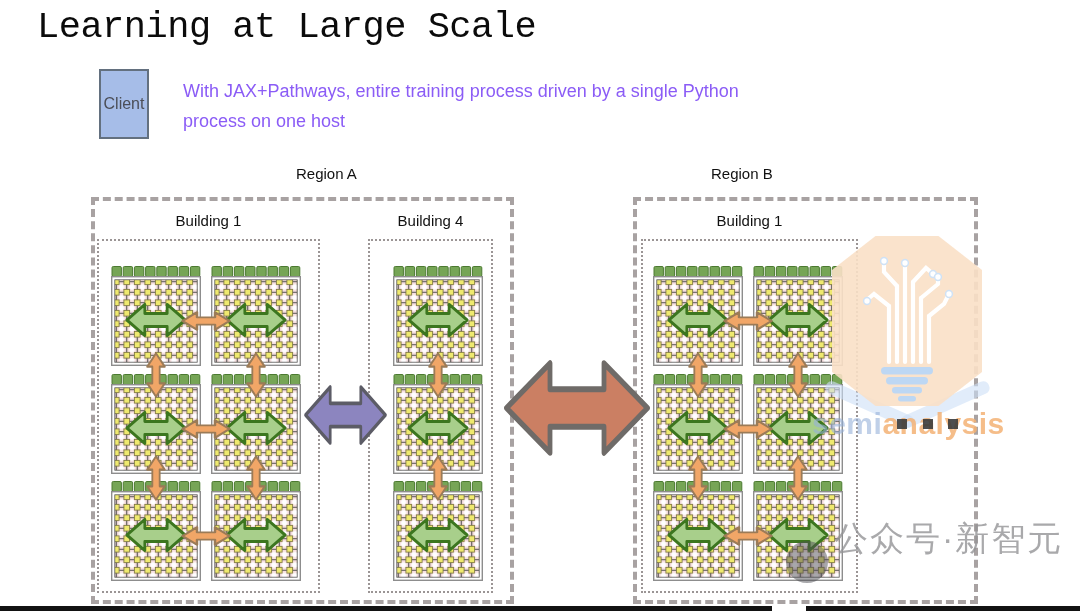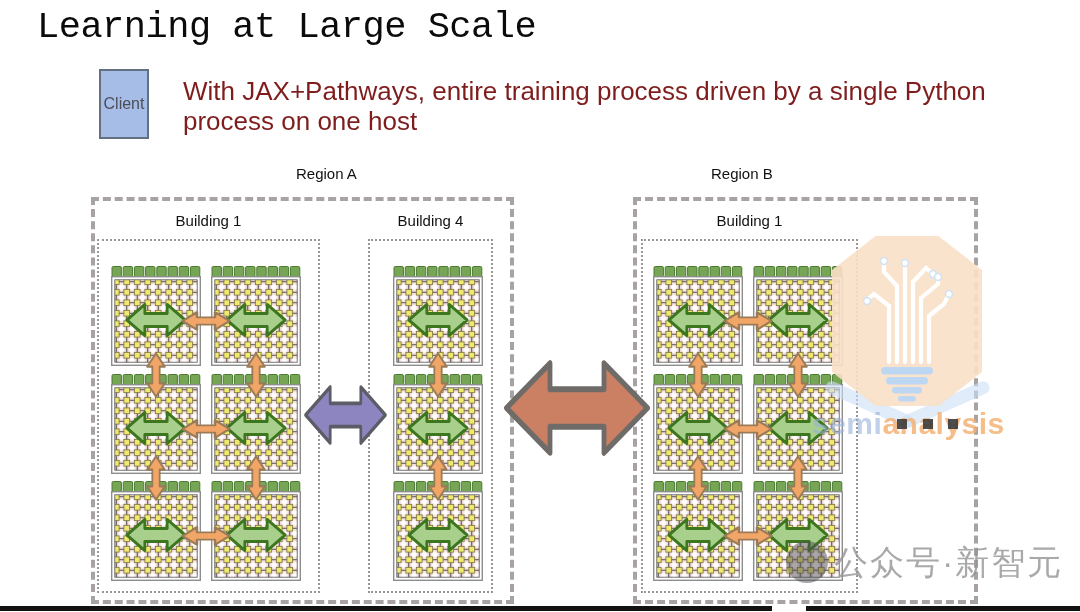--- a/index.html
+++ b/index.html
@@ -9,21 +9,21 @@
   }
   .abs{position:absolute;}
   
   .title{position:absolute;left:37px;top:6px;font-size:37px;letter-spacing:-0.5px;color:#0b0b0b;font-weight:400;font-family:Liberation Mono, monospace;}
   .client-box{
     position:absolute;left:99px;top:69px;width:50px;height:70px;
     background:#a6bde8;border:2px solid #63707f;box-sizing:border-box;
     display:flex;align-items:center;justify-content:center;
     font-size:16px;color:#4b4e57;
   }
-  .desc{position:absolute;left:183px;top:76px;font-size:26px;line-height:30px;color:#7f1d1d;}
+  .desc{position:absolute;left:183px;top:76px;font-size:18px;line-height:30px;color:#8b5cf6;}
   
   .region-box{position:absolute;border:4px dashed #a8a2a2;box-sizing:border-box;z-index:1;}
   .building-box{position:absolute;border:2px dotted #9b9595;box-sizing:border-box;z-index:1;}
   .region-label{position:absolute;font-size:15px;font-weight:normal;color:#111;z-index:2;}
   .building-label{position:absolute;font-size:15px;font-weight:normal;color:#111;text-align:center;z-index:2;}
   
   .pod{position:absolute;width:90px;height:100px;z-index:2;}
   
   .arr{position:absolute;z-index:3;overflow:visible;}
   .arr use{stroke-linejoin:round;}
@@ -48,21 +48,20 @@
   .dot-sq{position:absolute;width:10px;height:10px;background:#3b3b3b;opacity:0.9;z-index:6;}
   
   .wechat-logo{
     position:absolute;left:786px;top:541px;width:42px;height:42px;border-radius:50%;
     background:rgba(80,80,85,0.5);z-index:6;
   }
   .wechat-text{
     position:absolute;left:834px;top:516px;font-size:34px;letter-spacing:2px;
     color:rgba(148,148,150,0.8);z-index:6;white-space:nowrap;
     font-family:Liberation Sans, sans-serif;
-    margin-top:24px;
   }
   
   .bbar{position:absolute;top:606px;height:5px;background:#121212;z-index:7;}
 </style>
 </head>
 <body>
 
 <div class="slide">
 
   <svg width="0" height="0" style="position:absolute" aria-hidden="true">

